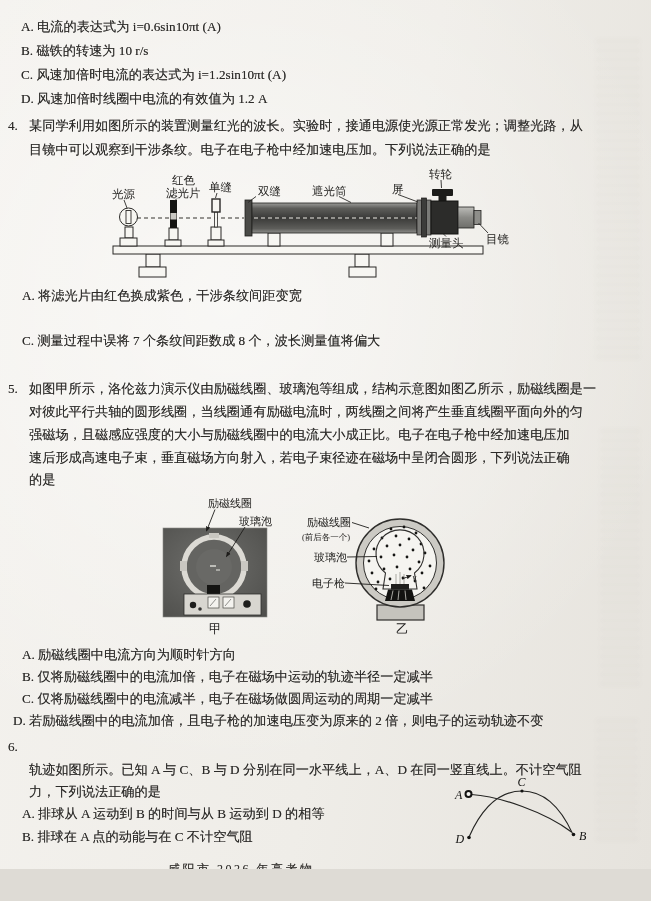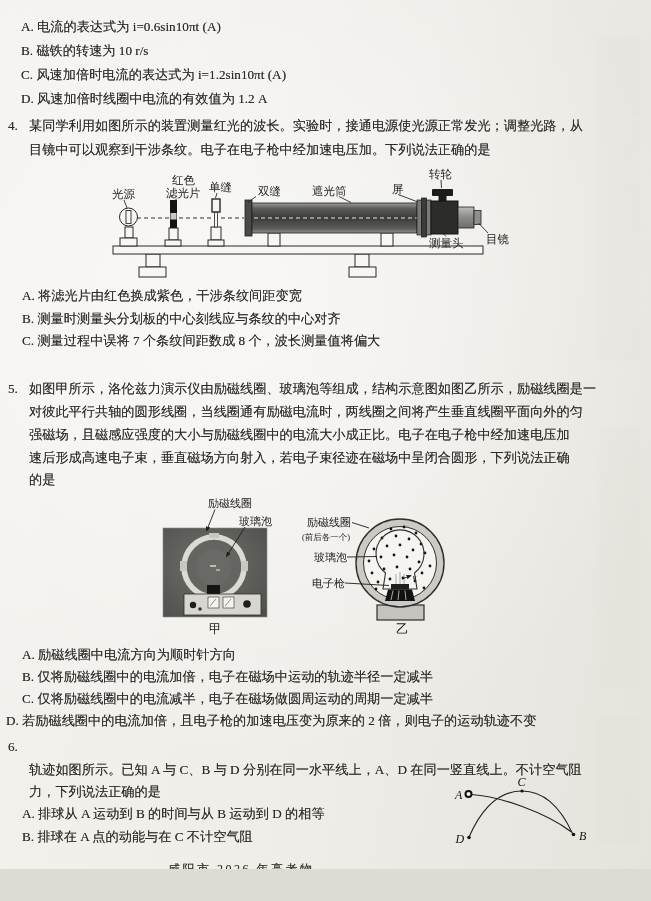--- a/index.html
+++ b/index.html
@@ -123,21 +123,20 @@
     <text class="dlab" x="209" y="191">单缝</text>
     <text class="dlab" x="258" y="195">双缝</text>
     <text class="dlab" x="312" y="195">遮光筒</text>
     <text class="dlab" x="392" y="193">屏</text>
     <text class="dlab" x="429" y="178">转轮</text>
     <text class="dlab" x="429" y="247">测量头</text>
     <text class="dlab" x="486" y="243">目镜</text>
   </svg>
 
   <div class="ln" style="left:22px;top:288px">A. 将滤光片由红色换成紫色，干涉条纹间距变宽</div>
-  <div class="ln" style="left:22px;top:311px">B. 测量时测量头分划板的中心刻线应与条纹的中心对齐</div>
   <div class="ln" style="left:22px;top:333px">C. 测量过程中误将 7 个条纹间距数成 8 个，波长测量值将偏大</div>
 
   <div class="ln" style="left:8px;top:381px">5.</div>
   <div class="ln" style="left:29px;top:381px">如图甲所示，洛伦兹力演示仪由励磁线圈、玻璃泡等组成，结构示意图如图乙所示，励磁线圈是一</div>
   <div class="ln" style="left:29px;top:404px">对彼此平行共轴的圆形线圈，当线圈通有励磁电流时，两线圈之间将产生垂直线圈平面向外的匀</div>
   <div class="ln" style="left:29px;top:427px">强磁场，且磁感应强度的大小与励磁线圈中的电流大小成正比。电子在电子枪中经加速电压加</div>
   <div class="ln" style="left:29px;top:450px">速后形成高速电子束，垂直磁场方向射入，若电子束径迹在磁场中呈闭合圆形，下列说法正确</div>
   <div class="ln" style="left:29px;top:472px">的是</div>
 
   <svg style="left:155px;top:495px" width="330" height="145" viewBox="155 495 330 145">
@@ -231,21 +230,21 @@
       <text class="note" x="302" y="540">(前后各一个)</text>
       <text class="dlab2" x="314" y="561">玻璃泡</text>
       <text class="dlab2" x="312" y="587">电子枪</text>
       <text class="cap" x="396" y="633">乙</text>
     </g>
   </svg>
 
   <div class="ln" style="left:22px;top:647px">A. 励磁线圈中电流方向为顺时针方向</div>
   <div class="ln" style="left:22px;top:669px">B. 仅将励磁线圈中的电流加倍，电子在磁场中运动的轨迹半径一定减半</div>
   <div class="ln" style="left:22px;top:691px">C. 仅将励磁线圈中的电流减半，电子在磁场做圆周运动的周期一定减半</div>
-  <div class="ln" style="left:6px;top:713px">D. 若励磁线圈中的电流加倍，且电子枪的加速电压变为原来的 2 倍，则电子的运动轨迹不变</div>
+  <div class="ln" style="left:13px;top:713px">D. 若励磁线圈中的电流加倍，且电子枪的加速电压变为原来的 2 倍，则电子的运动轨迹不变</div>
 
   <div class="ln" style="left:8px;top:739px">6.</div>
   <div class="ln" style="left:29px;top:762px">轨迹如图所示。已知 A 与 C、B 与 D 分别在同一水平线上，A、D 在同一竖直线上。不计空气阻</div>
   <div class="ln" style="left:29px;top:784px">力，下列说法正确的是</div>
   <div class="ln" style="left:22px;top:806px">A. 排球从 A 运动到 B 的时间与从 B 运动到 D 的相等</div>
   <div class="ln" style="left:22px;top:829px">B. 排球在 A 点的动能与在 C 不计空气阻</div>
 
   <svg style="left:448px;top:776px" width="148" height="75" viewBox="448 776 148 75">
     <path d="M471.5,794.5 C500,796.5 545,812 571.5,832" fill="none" stroke="#242422" stroke-width="1.15"></path>
     <path d="M572.5,833.5 Q553,791 522,791 Q489.5,791 469.5,836" fill="none" stroke="#242422" stroke-width="1.15"></path>

